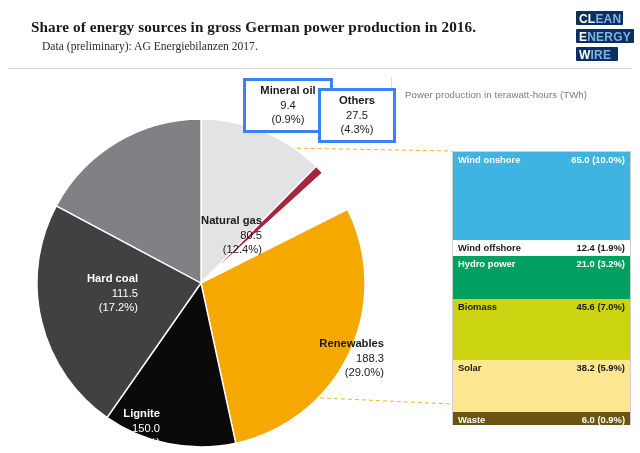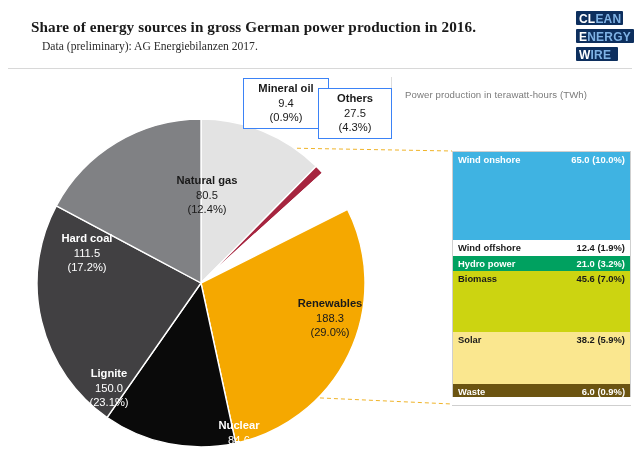--- a/index.html
+++ b/index.html
@@ -45,30 +45,30 @@
   .unit-note{
     position:absolute;left:405px;top:20px;font-size:9.6px;color:#7a7a7a;
     white-space:nowrap;letter-spacing:.1px;
   }
   .vdiv{position:absolute;left:391px;top:8px;width:1px;height:18px;background:#dddddd;}
 
   
   .pie-wrap{position:absolute;left:36px;top:49px;width:330px;height:330px;}
   svg.pie{position:absolute;left:0;top:0;}
 
-  .pie-label{position:absolute;text-align:center;line-height:14.5px;pointer-events:none;}
+  .pie-label{position:absolute;text-align:right;line-height:14.5px;pointer-events:none;margin-top:40px;}
   .pie-label .nm{font-weight:bold;font-size:11.2px;display:block;}
   .pie-label .v1{font-size:11.2px;display:block;}
   .pie-label .v2{font-size:11.2px;display:block;}
   .lbl-white{color:#ffffff;}
   .lbl-dark{color:#1a1a1a;}
 
   
   .callout{
-    position:absolute;background:#ffffff;border:1px solid #3b82f6;
+    position:absolute;background:#ffffff;border:3px solid #3b82f6;
     text-align:center;line-height:14.5px;padding:2px 5px 3px 5px;
   }
   .callout .nm{font-weight:bold;font-size:11.2px;display:block;color:#1a1a1a;}
   .callout .v1,.callout .v2{font-size:11.2px;display:block;color:#1a1a1a;}
 
   
   .bar{position:absolute;left:452px;top:82px;width:179px;height:253px;}
   .seg{position:relative;width:100%;box-sizing:border-box;}
   .seg .row{
     position:absolute;left:0;top:1px;width:100%;height:13px;
@@ -168,21 +168,21 @@
             <span class="nm">Wind onshore</span>
             <span class="val">65.0  (10.0%)</span>
           </div>
         </div>
         <div class="seg" style="height: 16.6332px; background: rgb(255, 255, 255); border-left: 1px solid rgb(207, 207, 207); border-right: 1px solid rgb(207, 207, 207);">
           <div class="row txt-dark">
             <span class="nm">Wind offshore</span>
             <span class="val">12.4  (1.9%)</span>
           </div>
         </div>
-        <div class="seg" style="height: 15px; background: rgb(0, 161, 96); border-left: 1px solid rgb(207, 207, 207); border-right: 1px solid rgb(207, 207, 207);">
+        <div class="seg" style="height: 43px; background: rgb(0, 161, 96); border-left: 1px solid rgb(207, 207, 207); border-right: 1px solid rgb(207, 207, 207);">
           <div class="row txt-white">
             <span class="nm">Hydro power</span>
             <span class="val">21.0  (3.2%)</span>
           </div>
         </div>
         <div class="seg" style="height: 61.2803px; background: rgb(204, 212, 17); border-left: 1px solid rgb(207, 207, 207); border-right: 1px solid rgb(207, 207, 207);">
           <div class="row txt-dark">
             <span class="nm">Biomass</span>
             <span class="val">45.6  (7.0%)</span>
           </div>

